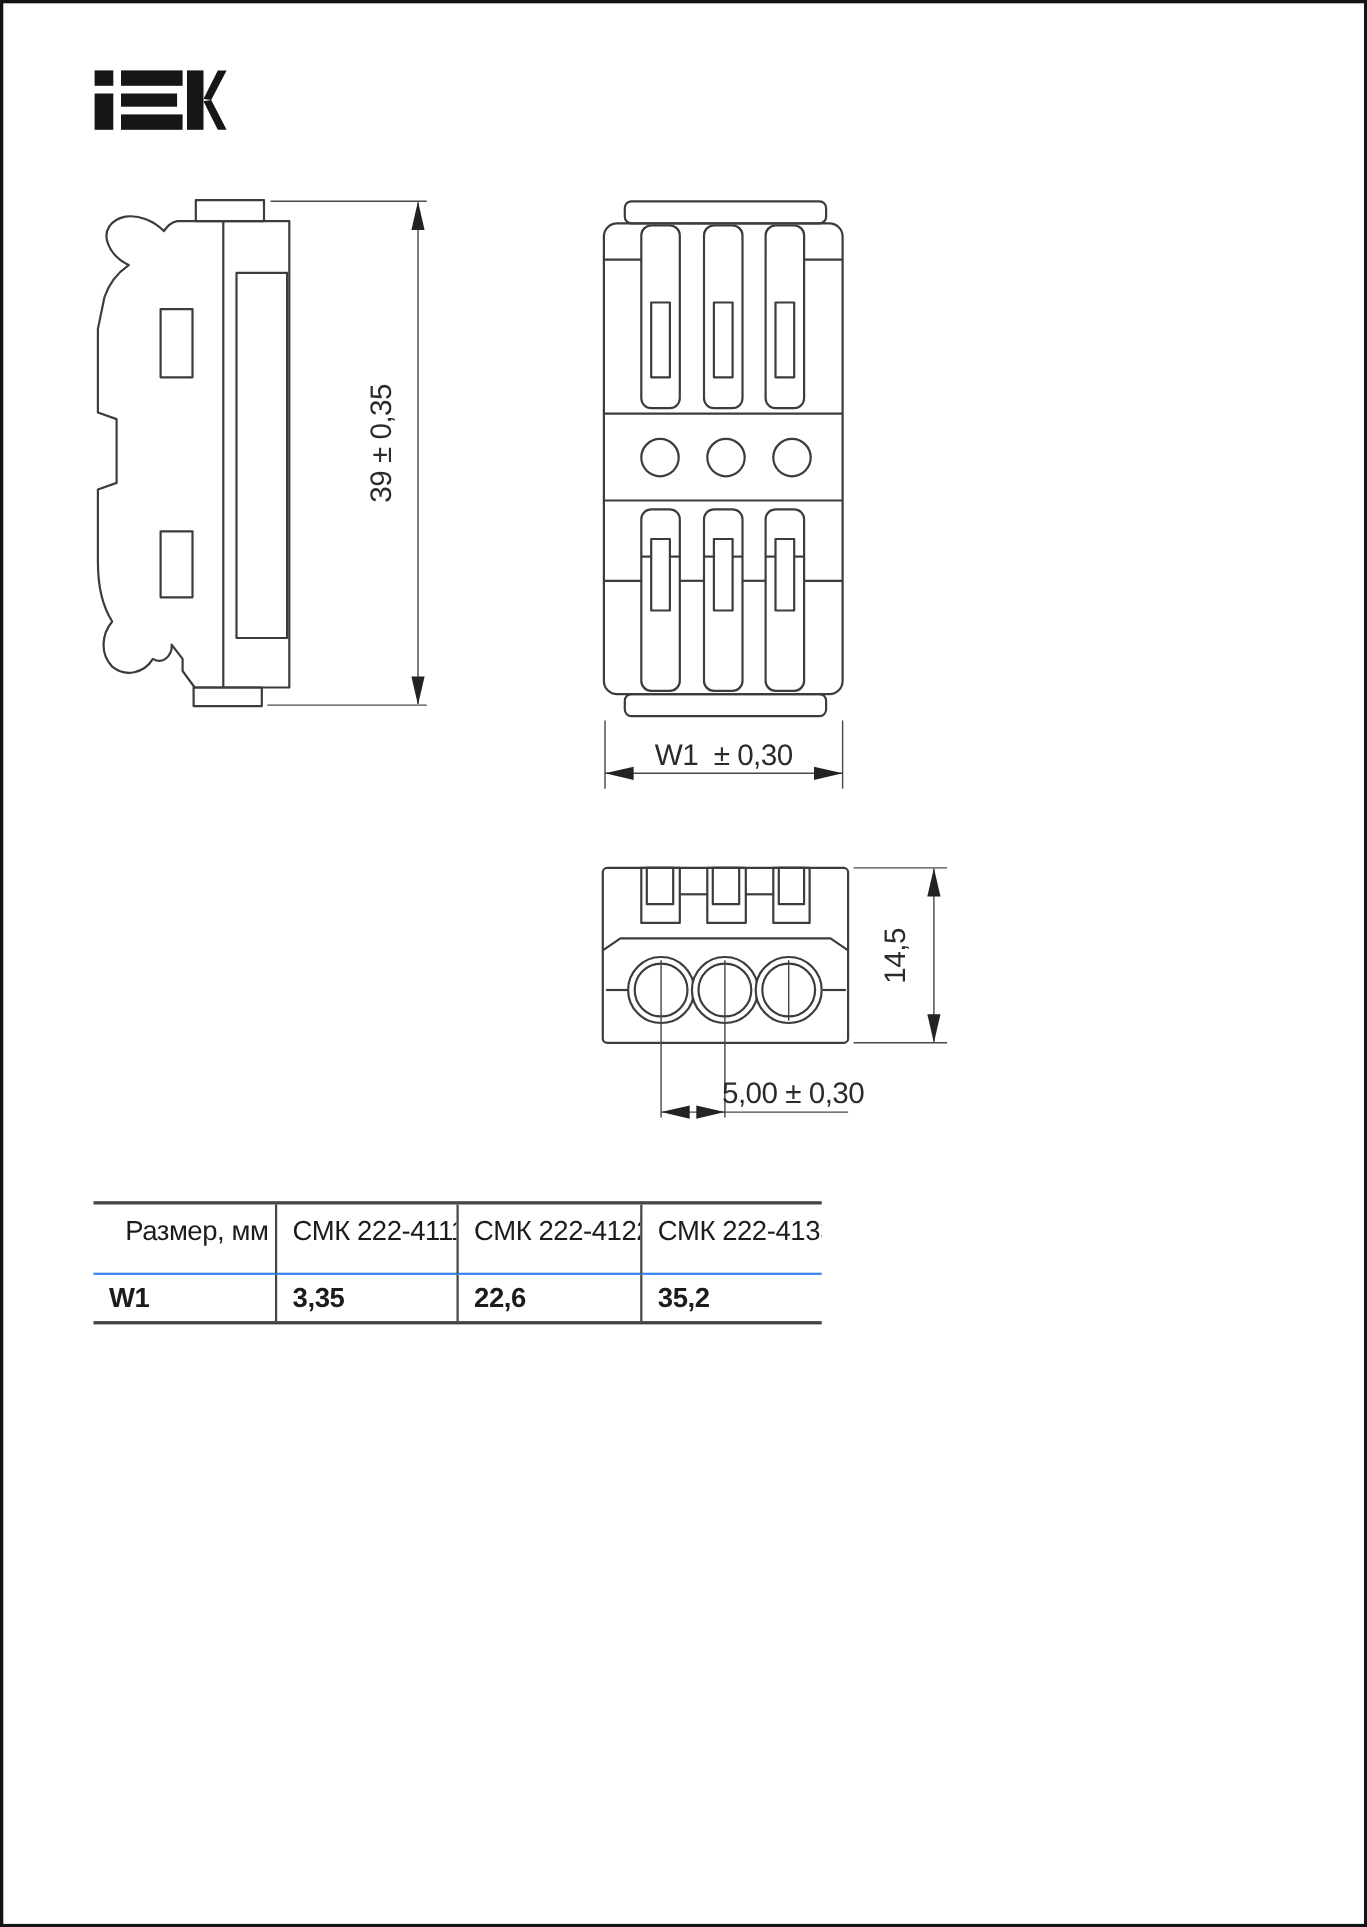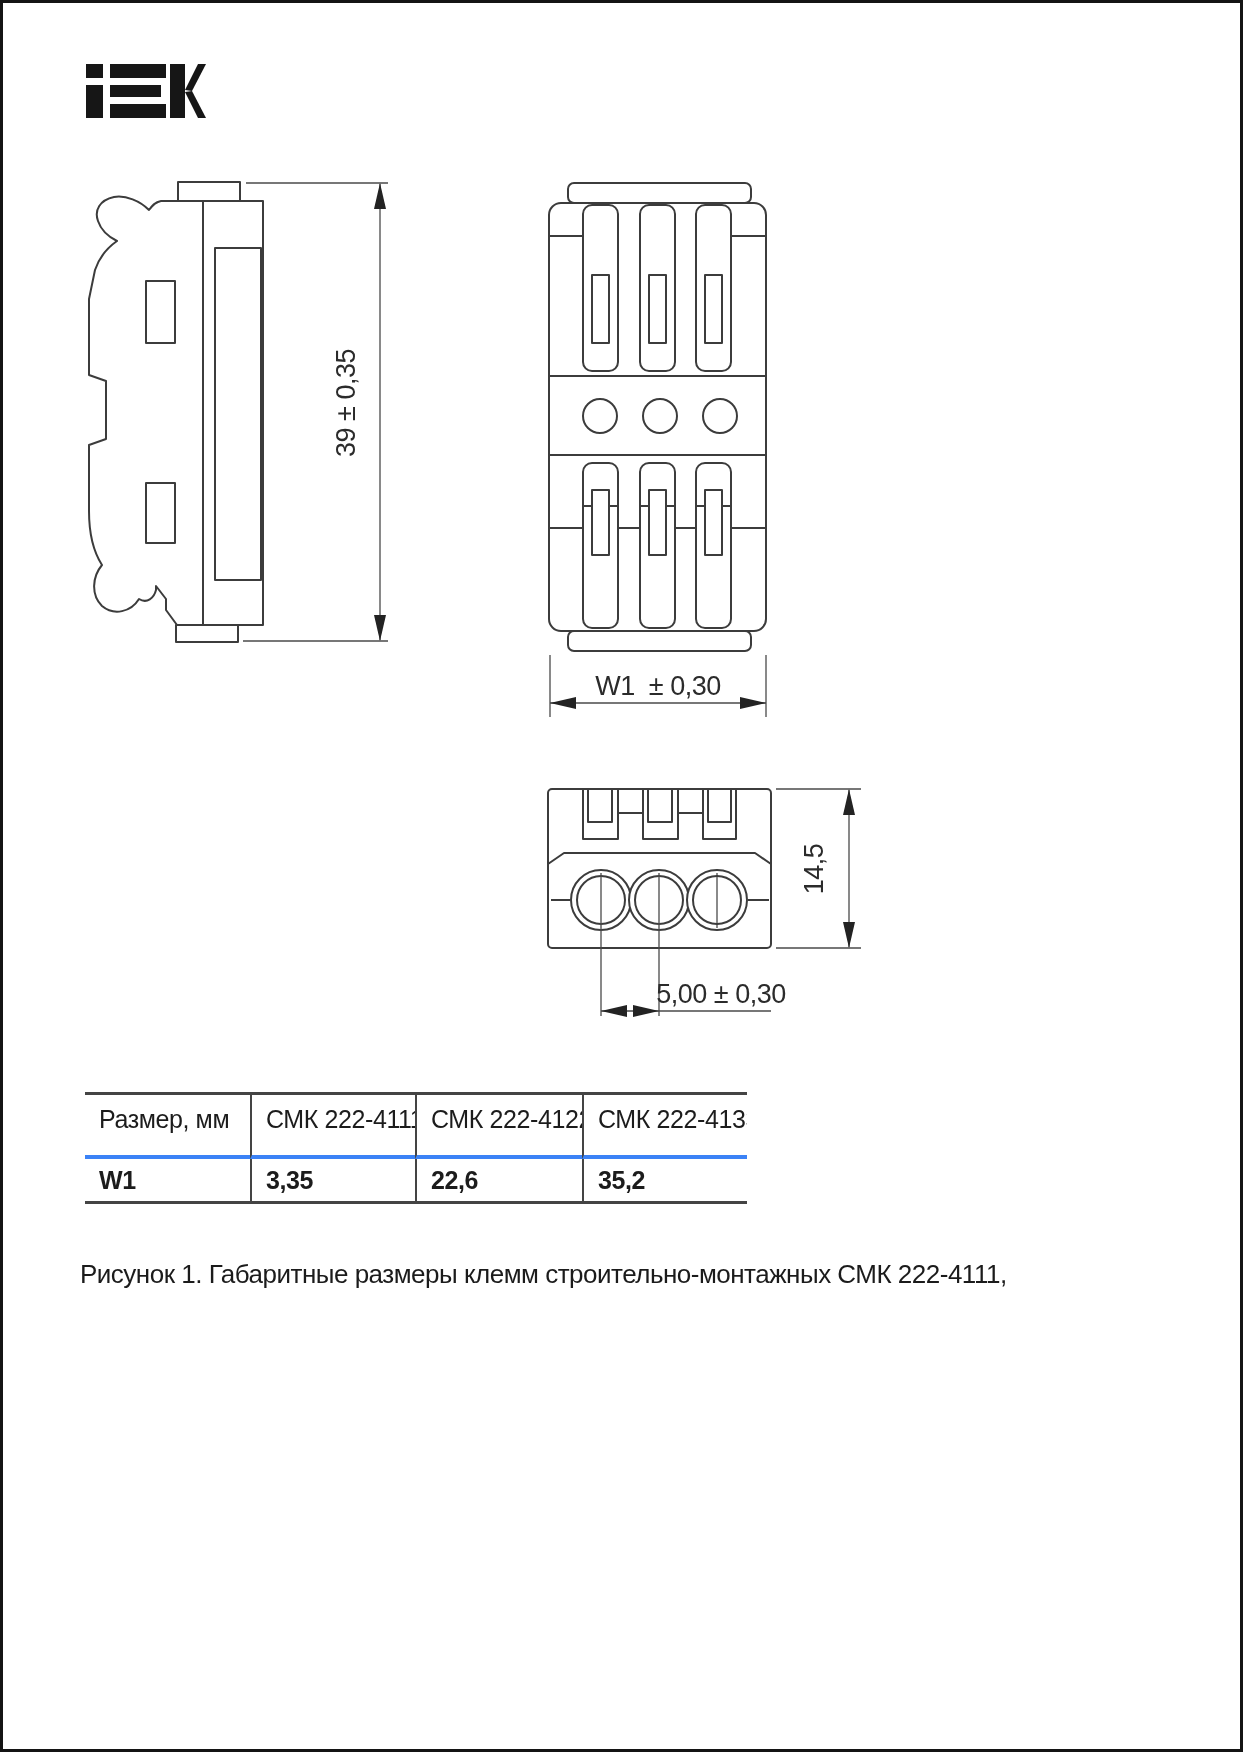--- a/index.html
+++ b/index.html
@@ -32,21 +32,21 @@
     font-size:25px;
     letter-spacing:-0.4px;
   }
   .dim-table .cell{
     padding:10px 6px 0 14px;
     box-sizing:border-box;
     white-space:nowrap;
     overflow:hidden;
   }
   .dim-table .cell.sep{border-left:2px solid #444;}
-  .dim-table .head{border-bottom:4px solid #3b82f6;}
+  .dim-table .head{border-bottom:2px solid #3b82f6;text-align:right;}
   .dim-table .body{padding-top:7px;font-weight:bold;}
   .caption{
     position:absolute;left:77px;top:1252px;width:980px;
     font-size:26px;line-height:39px;letter-spacing:-0.5px;color:#1b1b1b;
   }
 </style>
 </head>
 <body>
 
 <div class="page">
@@ -186,16 +186,15 @@
     <div class="cell head sep">СМК 222-4111</div>
     <div class="cell head sep">СМК 222-4122</div>
     <div class="cell head sep">СМК 222-4133</div>
     <div class="cell body">W1</div>
     <div class="cell body sep">3,35</div>
     <div class="cell body sep">22,6</div>
     <div class="cell body sep">35,2</div>
   </div>
 
   <div class="caption">
-    <div>Рисунок 1. Габаритные размеры клемм строительно-монтажных СМК 222-4111,</div>
   </div>
 
 </div>
 
 </body></html>

